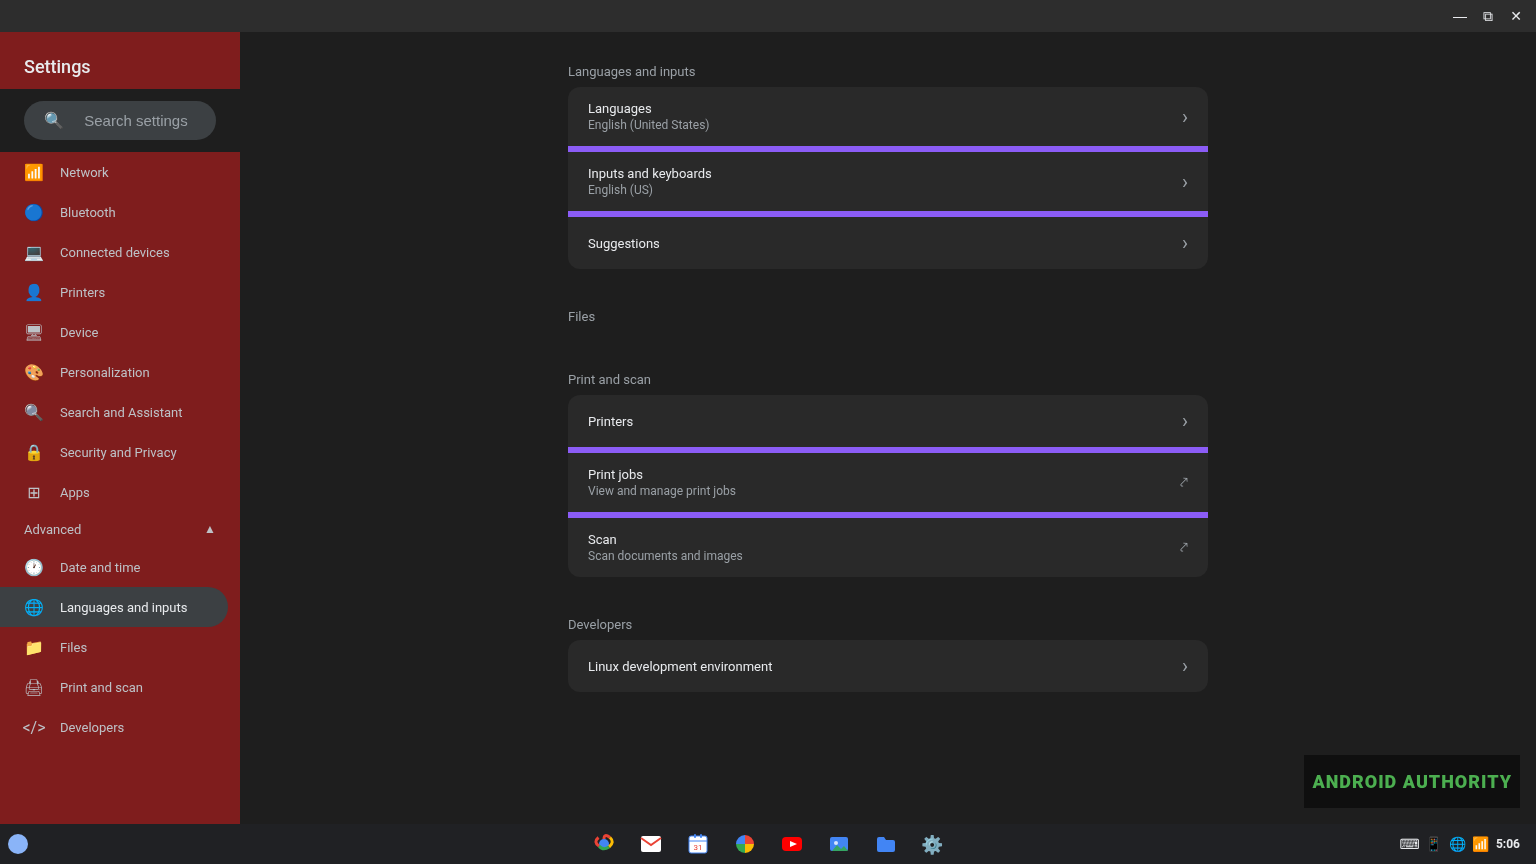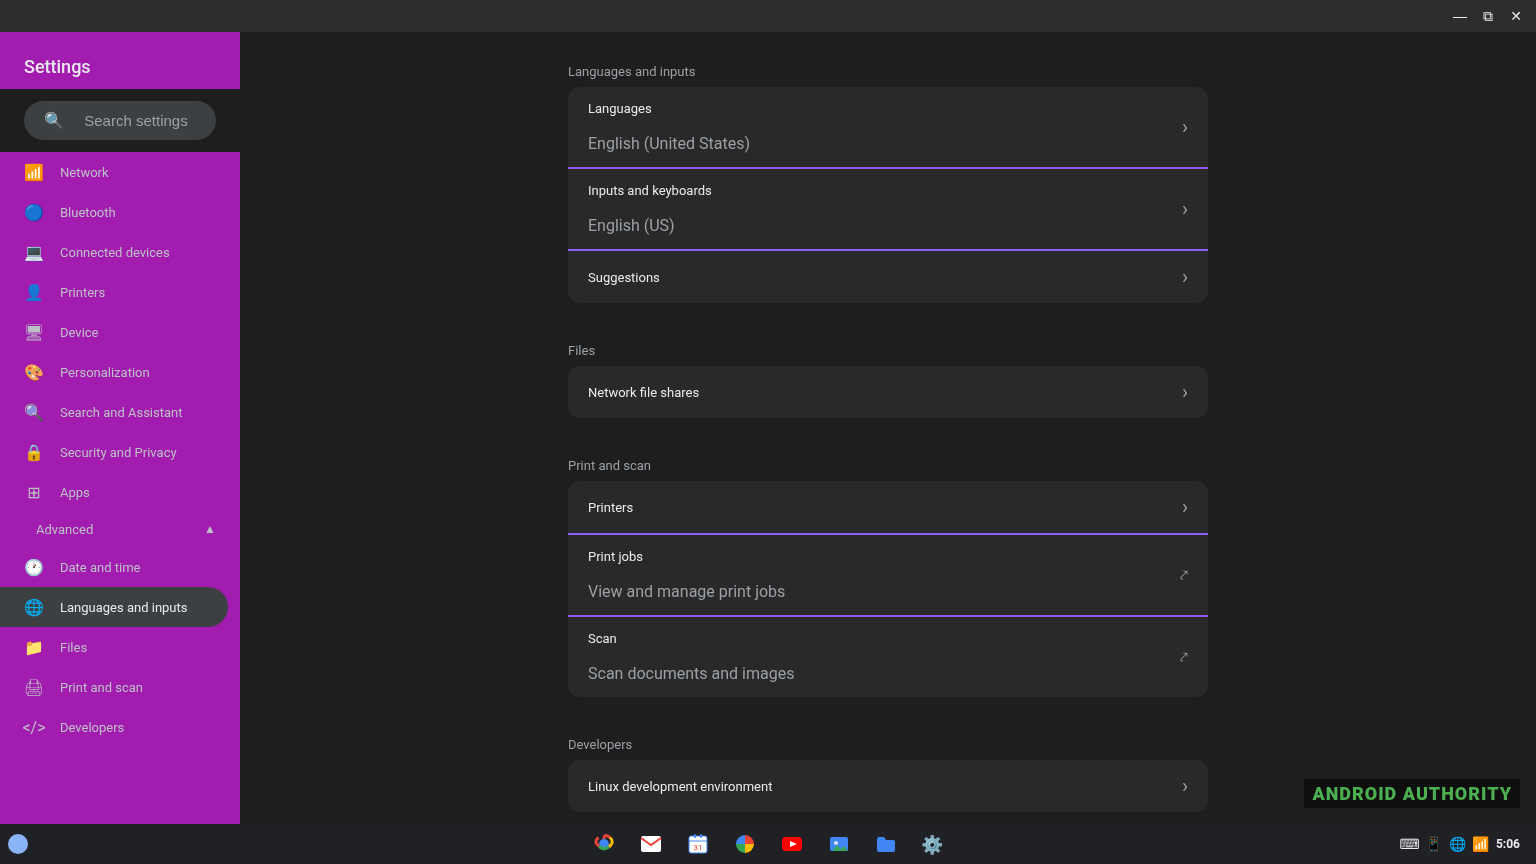--- a/index.html
+++ b/index.html
@@ -42,21 +42,21 @@
       top: 32px; left: 0; right: 0;
       bottom: 40px;
       display: flex;
       background: #1e1e1e;
     }
 
     
     .sidebar {
       width: 240px;
       min-width: 240px;
-      background: #a21caf;
+      background: #7f1d1d;
       display: flex;
       flex-direction: column;
       overflow-y: auto;
       padding: 8px 0;
     }
     .sidebar-title {
       font-size: 18px;
       font-weight: 500;
       color: #e8eaed;
       padding: 16px 24px 12px;
@@ -84,21 +84,20 @@
       flex-shrink: 0;
     }
     .sidebar-section-header {
       display: flex;
       align-items: flex-start;
       justify-content: space-between;
       padding: 10px 24px;
       font-size: 13px;
       color: #bdc1c6;
       cursor: pointer;
-      margin-left: 12px;
     }
     .sidebar-section-header .label { font-size: 13px; }
 
     
     .search-container {
       display: flex;
       justify-content: center;
       padding: 12px 24px;
       background: #1e1e1e;
     }
@@ -148,34 +147,34 @@
       background: #292929;
       border-radius: 12px;
       overflow: hidden;
       margin-bottom: 24px;
     }
     .settings-row {
       display: flex;
       align-items: center;
       justify-content: space-between;
       padding: 14px 20px;
-      border-bottom: 2px solid #8b5cf6;
+      border-bottom: 6px solid #8b5cf6;
       cursor: pointer;
     }
     .settings-row:last-child { border-bottom: none; }
     .settings-row-left {}
     .settings-row-title {
       font-size: 13px;
       color: #e8eaed;
       font-weight: 400;
     }
     .settings-row-sub {
-      font-size: 16px;
+      font-size: 12px;
       color: #9aa0a6;
-      margin-top: 18px;
+      margin-top: 2px;
     }
     .settings-row-right {
       display: flex;
       align-items: center;
       gap: 8px;
       color: #9aa0a6;
       font-size: 16px;
     }
 
     
@@ -257,21 +256,21 @@
     
     .watermark {
       position: absolute;
       bottom: 56px;
       right: 16px;
       font-size: 18px;
       font-weight: 900;
       color: #fff;
       letter-spacing: 1px;
       background: rgba(0,0,0,0.5);
-      padding: 4px 8px;
+      padding: 16px 8px;
       border-radius: 0;
     }
     .watermark span { color: #4caf50; }
 
     
     .main-content::-webkit-scrollbar { width: 8px; }
     .main-content::-webkit-scrollbar-track { background: transparent; }
     .main-content::-webkit-scrollbar-thumb { background: #555; border-radius: 4px; }
     .sidebar::-webkit-scrollbar { width: 6px; }
     .sidebar::-webkit-scrollbar-thumb { background: #444; border-radius: 3px; }
@@ -388,28 +387,20 @@
             <div class="settings-row-title">Suggestions</div>
           </div>
           <div class="settings-row-right">
             <span class="chevron"></span>
           </div>
         </div>
       </div>
 
       <div class="section-title">Files</div>
       <div class="settings-card">
-        <div class="settings-row">
-          <div class="settings-row-left">
-            <div class="settings-row-title">Network file shares</div>
-          </div>
-          <div class="settings-row-right">
-            <span class="chevron"></span>
-          </div>
-        </div>
       </div>
 
       <div class="section-title">Print and scan</div>
       <div class="settings-card">
         <div class="settings-row">
           <div class="settings-row-left">
             <div class="settings-row-title">Printers</div>
           </div>
           <div class="settings-row-right">
             <span class="chevron"></span>

